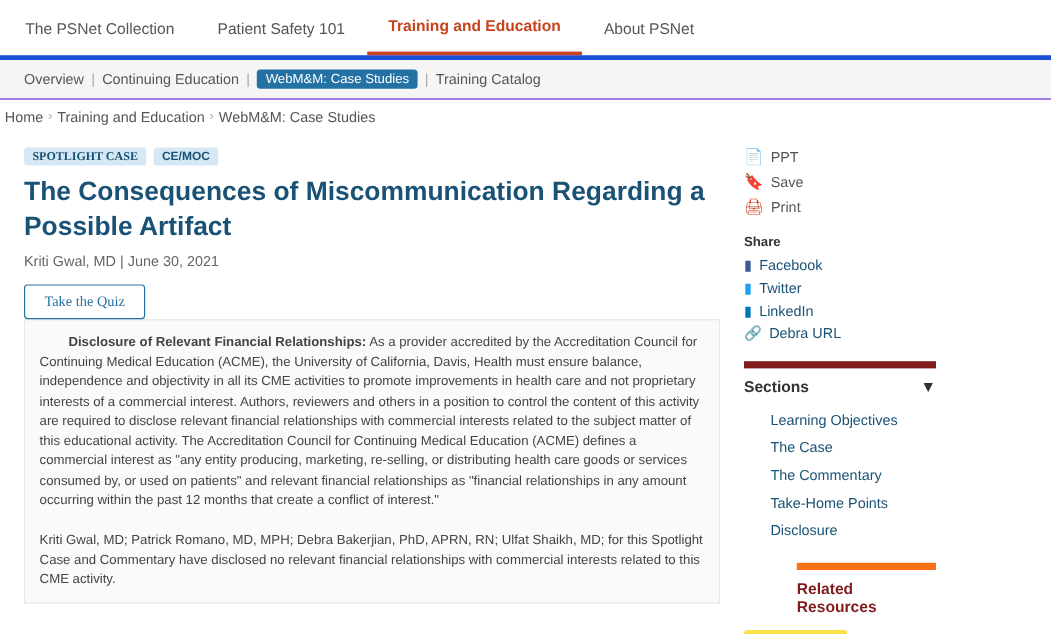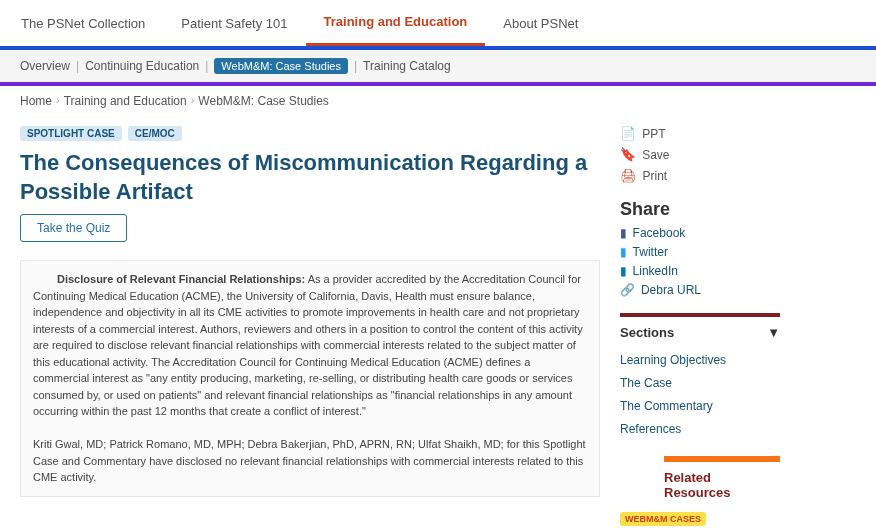--- a/index.html
+++ b/index.html
@@ -4,68 +4,68 @@
   <style>
     * { margin: 0; padding: 0; box-sizing: border-box; }
     body { font-family: Arial, sans-serif; font-size: 13px; color: #333; background: #fff; width: 876px; overflow-x: hidden; }
 
     
     .top-nav { display: flex; align-items: center; border-bottom: 4px solid #1d4ed8; padding: 0 3px; background: #fff; }
     .top-nav a { display: inline-block; padding: 14px 18px; text-decoration: none; color: #555; font-size: 13px; white-space: nowrap; }
     .top-nav a.active { color: #c8421e; font-weight: bold; border-bottom: 3px solid #c8421e; }
 
     
-    .sub-nav { background: #f5f5f5; padding: 8px 20px; display: flex; align-items: center; gap: 6px; font-size: 12px; color: #555; border-bottom: 4px solid #6d28d9; }
+    .sub-nav { background: #f5f5f5; padding: 8px 20px; display: flex; align-items: center; gap: 6px; font-size: 12px; color: #555; border-bottom: 1px solid #6d28d9; }
     .sub-nav a { text-decoration: none; color: #555; }
     .sub-nav .active-sub { background: #2471a3; color: #fff; padding: 2px 7px; border-radius: 3px; font-size: 11px; }
     .sub-nav .sep { color: #aaa; }
 
     
-    .breadcrumb { padding: 8px 20px; font-size: 12px; color: #555; display: flex; align-items: flex-start; gap: 4px; }
+    .breadcrumb { padding: 8px 4px; font-size: 12px; color: #555; display: flex; align-items: flex-start; gap: 4px; }
     .breadcrumb a { text-decoration: none; color: #555; }
     .breadcrumb .arrow { font-size: 11px; color: #aaa; }
 
     
     .main-layout { display: flex; padding: 10px 20px; gap: 20px; }
     .content { flex: 1; max-width: 580px; }
     .sidebar { width: 160px; flex-shrink: 0; }
 
     
     .badges { display: flex; gap: 6px; margin-bottom: 8px; }
     .badge { font-size: 10px; padding: 2px 7px; border-radius: 3px; font-weight: bold; text-transform: uppercase; }
-    .badge-spotlight { background: #d5e8f3; color: #1a5276; }
+    .badge-spotlight { background: #d5e8f3; color: #1a5276; font-family: Liberation Serif, serif; }
     .badge-cme { background: #d5e8f3; color: #1a5276; text-align: center; }
 
     
     .article-title { font-size: 22px; font-weight: bold; color: #1a5276; line-height: 1.3; margin-bottom: 8px; }
     .article-author { font-size: 12px; color: #666; margin-bottom: 12px; }
-    .quiz-btn { background: #fff; border: 1px solid #2471a3; color: #2471a3; padding: 6px 16px; font-size: 12px; border-radius: 3px; cursor: pointer; margin-bottom: 18px; display: inline-block; }
+    .quiz-btn { background: #fff; border: 1px solid #2471a3; color: #2471a3; padding: 6px 16px; font-size: 12px; border-radius: 3px; cursor: pointer; margin-bottom: 0; display: inline-block; font-family: Liberation Serif, serif; }
 
     
     .disclosure { font-size: 11px; color: #444; line-height: 1.5; background: #fafafa; border: 1px solid #e8e8e8; padding: 10px 12px; margin-bottom: 16px; }
     .disclosure strong { font-weight: bold; padding-left: 24px; }
 
     
     .sidebar-actions { margin-bottom: 16px; }
     .sidebar-action { display: flex; align-items: center; gap: 6px; font-size: 12px; color: #555; margin-bottom: 6px; cursor: pointer; text-decoration: none; }
     .sidebar-action .icon { font-size: 13px; color: #c8421e; }
     .sidebar-share { margin-bottom: 16px; }
-    .sidebar-share-label { font-size: 18px; font-weight: bold; color: #333; margin-bottom: 6px; }
+    .sidebar-share-label { font-size: 11px; font-weight: bold; color: #333; margin-bottom: 6px; }
     .share-btn { display: flex; align-items: center; gap: 6px; font-size: 12px; color: #1a5276; margin-bottom: 5px; cursor: pointer; text-decoration: none; }
     .share-icon-fb { color: #3b5998; }
     .share-icon-tw { color: #1da1f2; }
     .share-icon-li { color: #0077b5; }
     .share-icon-link { color: #888; }
 
     
-    .sections-panel { border-top: 4px solid #7f1d1d; margin-bottom: 16px; }
+    .sections-panel { border-top: 6px solid #7f1d1d; margin-bottom: 16px; }
     .sections-header { display: flex; justify-content: space-between; align-items: center; padding: 8px 0; font-size: 13px; font-weight: bold; color: #333; cursor: pointer; }
     .sections-list { list-style: none; }
     .sections-list li { padding: 4px 0; }
-    .sections-list li a { font-size: 12px; color: #1a5276; text-decoration: none; }
+    .sections-list li a { font-size: 12px; color: #1a5276; text-decoration: none; margin-left: 22px; }
 
     
     .related-title { font-size: 13px; font-weight: bold; color: #7f1d1d; margin-bottom: 10px; border-top: 6px solid #f97316; padding-top: 8px; margin-left: 44px; }
     .related-item { margin-bottom: 12px; }
     .related-badge { background: #fde047; color: #c8421e; font-size: 9px; font-weight: bold; padding: 2px 5px; border-radius: 3px; text-transform: uppercase; display: inline-block; margin-bottom: 16px; }
     .related-link { font-size: 12px; color: #1a5276; text-decoration: none; font-weight: bold; line-height: 1.4; display: block; margin-bottom: 2px; }
   </style>
 </head>
 <body>
 
@@ -101,20 +101,21 @@
   <div class="content">
 
     
     <div class="badges">
       <span class="badge badge-spotlight">Spotlight Case</span>
       <span class="badge badge-cme">CE/MOC</span>
     </div>
 
     
     <div class="article-title">The Consequences of Miscommunication Regarding a Possible Artifact</div>
+    <div class="article-author">Kriti Gwal, MD | June 30, 2021</div>
 
     
     <button class="quiz-btn">Take the Quiz</button>
 
     
     <div class="disclosure">
       <strong>Disclosure of Relevant Financial Relationships:</strong>
       <span>As a provider accredited by the Accreditation Council for Continuing Medical Education (ACME), the University of California, Davis, Health must ensure balance, independence and objectivity in all its CME activities to promote improvements in health care and not proprietary interests of a commercial interest. Authors, reviewers and others in a position to control the content of this activity are required to disclose relevant financial relationships with commercial interests related to the subject matter of this educational activity. The Accreditation Council for Continuing Medical Education (ACME) defines a commercial interest as "any entity producing, marketing, re-selling, or distributing health care goods or services consumed by, or used on patients" and relevant financial relationships as "financial relationships in any amount occurring within the past 12 months that create a conflict of interest."</span>
       <br><br>
       <span>Kriti Gwal, MD; Patrick Romano, MD, MPH; Debra Bakerjian, PhD, APRN, RN; Ulfat Shaikh, MD; for this Spotlight Case and Commentary have disclosed no relevant financial relationships with commercial interests related to this CME activity.</span>
@@ -169,21 +170,22 @@
 
     <div class="sections-panel">
       <div class="sections-header">
         <span>Sections</span>
         <span>▼</span>
       </div>
       <ul class="sections-list">
         <li><a>Learning Objectives</a></li>
         <li><a>The Case</a></li>
         <li><a>The Commentary</a></li>
-        <li><a>References</a></li>
+        <li><a>Take-Home Points</a></li>
+        <li><a>Disclosure</a></li>
       </ul>
     </div>
 
     <div class="related-title">Related Resources</div>
 
     <div class="related-item">
       <span class="related-badge">WebM&amp;M Cases</span>
       <a class="related-link">Delayed Breast Cancer Diagnosis: A False Sense of Security.</a>
       
     </div>

